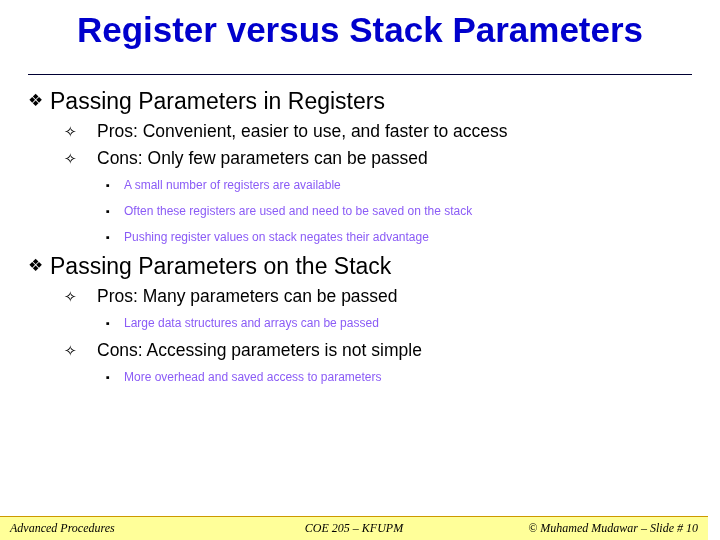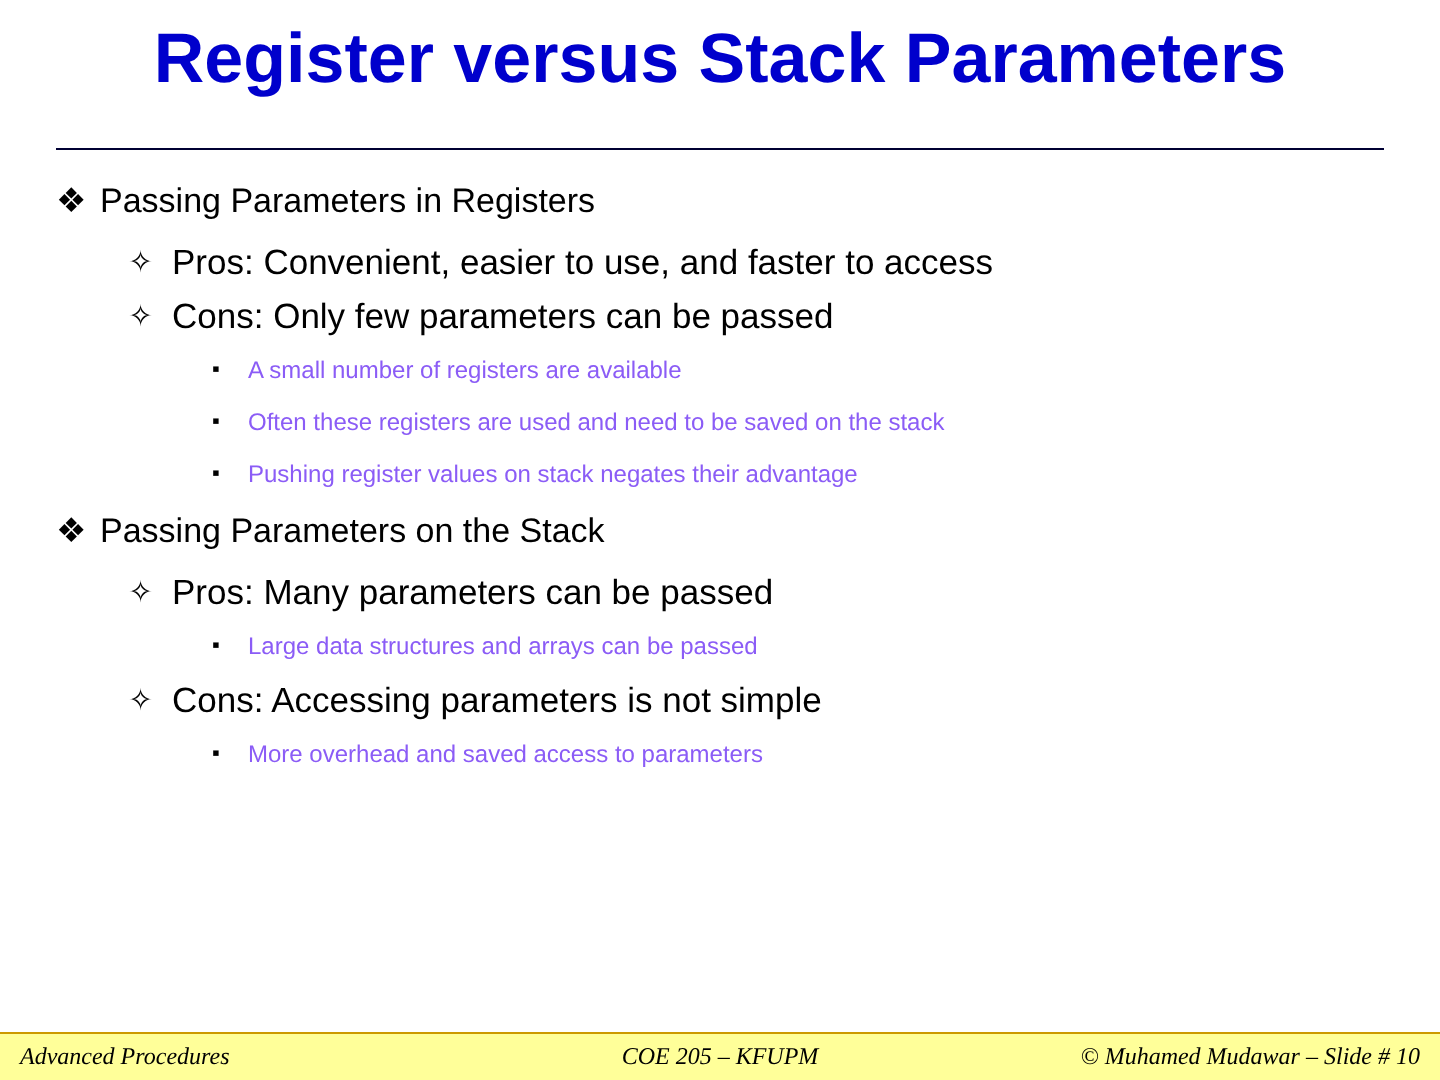--- a/index.html
+++ b/index.html
@@ -28,47 +28,47 @@
   }
   .lvl1 {
     display: flex; align-items: flex-start;
     margin: 6px 0 8px 0;
   }
   .lvl1 .bullet {
     width: 22px; flex: 0 0 22px;
     font-size: 17px; line-height: 24px; color: #000;
   }
   .lvl1 .txt {
-    font-size: 17px; line-height: 24px; color: #000;
+    font-size: 23px; line-height: 24px; color: #000;
   }
   .lvl2 {
     display: flex; align-items: flex-start;
     margin: 6px 0 6px 36px;
   }
   .lvl2 .bullet {
     width: 22px; flex: 0 0 22px;
     font-size: 15px; line-height: 21px; color: #000;
   }
   .lvl2 .txt {
-    font-size: 17.5px; line-height: 21px; color: #000;
+    font-size: 17.5px; line-height: 21px; color: #000; margin-left: 11px;
   }
   .lvl3 {
     display: flex; align-items: flex-start;
     margin: 7px 0 7px 78px;
   }
   .lvl3 .bullet {
     width: 18px; flex: 0 0 18px;
     font-size: 11px; line-height: 19px; color: #000;
   }
   .lvl3 .txt {
     font-size: 12px; line-height: 19px; color: #8b5cf6;
   }
   .footer {
     position: absolute;
-    left: 0; right: 0; bottom: 0;
+    left: 0; right: 12px; bottom: 0;
     height: 24px;
     background: #ffff99;
     border-top: 1px solid #cc9900;
     display: flex;
     align-items: center;
     font-family: "Times New Roman", Times, serif;
     font-style: italic;
     font-size: 12px;
     color: #000;
     padding: 0 10px;

